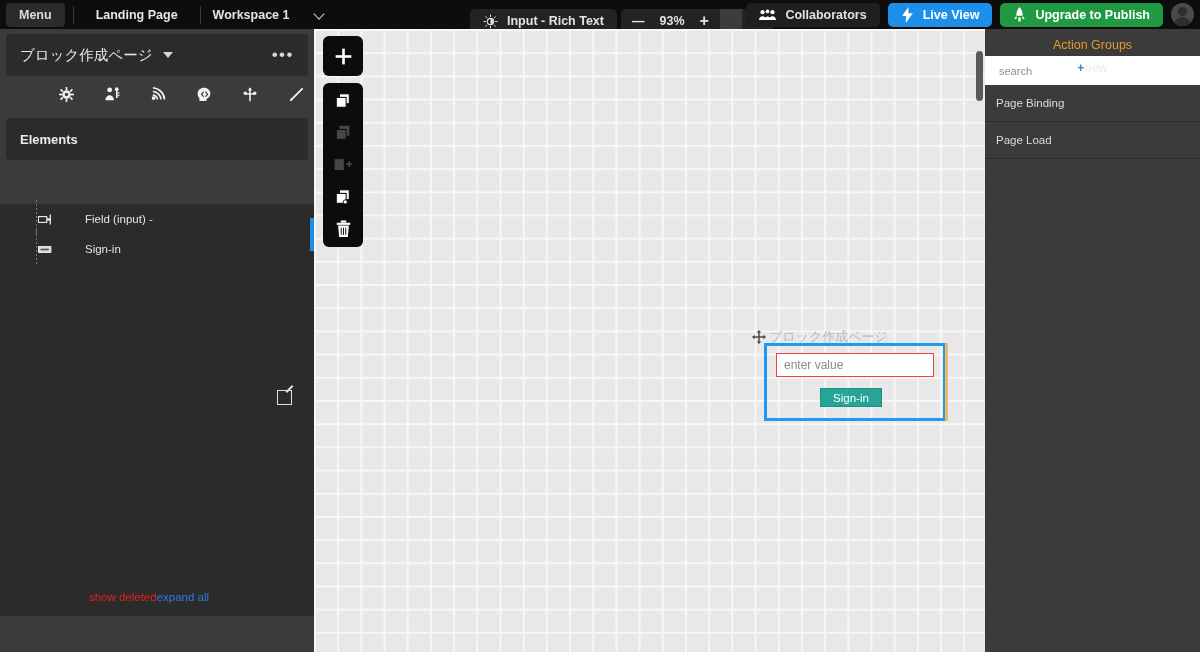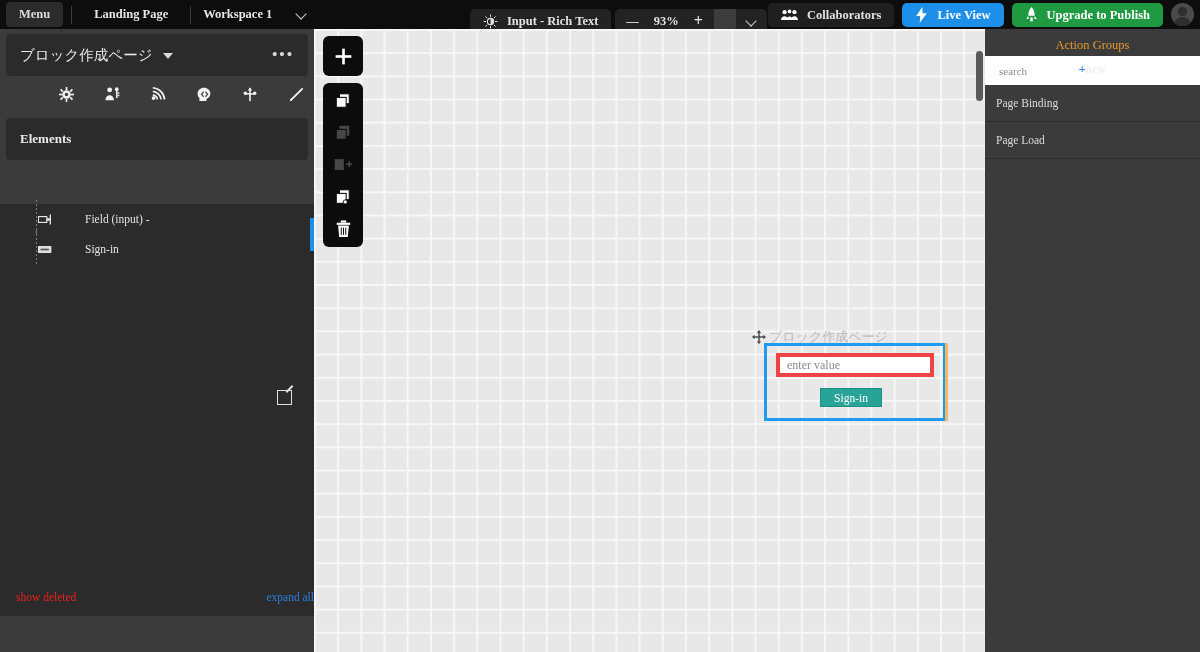--- a/index.html
+++ b/index.html
@@ -2,21 +2,21 @@
 <html><head>
 <meta charset="utf-8">
 <style>
   * { box-sizing: border-box; margin: 0; padding: 0; }
   html, body {
     width: 1200px; height: 652px;
     background: #111; overflow: hidden;
     font-family: "Liberation Sans", sans-serif;
     -webkit-font-smoothing: antialiased;
   }
-  .app { position: relative; width: 1200px; height: 467px; background: #1b1b1b; font-family: Liberation Serif, serif; }
+  .app { position: relative; width: 1200px; height: 467px; background: #1b1b1b; }
 
   
   .topbar {
     position: absolute; top: 0; left: 0; width: 1200px; height: 29px;
     background: #0d0d0d; display: flex; align-items: center; gap: 0;
   }
   .menu-btn {
     margin-left: 6px; padding: 5px 13px; background: #2b2b2b; color: #dcdcdc;
     font-size: 12.5px; font-weight: bold; border-radius: 4px; cursor: pointer;
   }
@@ -103,22 +103,22 @@
     content:""; position:absolute; left: 36px; top: -4px; width: 1px; height: 34px;
     background: repeating-linear-gradient(to bottom,#7a7a7a 0 2px,transparent 2px 4px);
   }
   .cdot { position:absolute; left: 36px; top: 0; width: 1px; height: 30px;
     background: repeating-linear-gradient(to bottom,#7a7a7a 0 2px,transparent 2px 4px); }
   .child-ico { margin-right: 7px; display: flex; align-items: center; }
   .child-label { color: #e4e4e4; font-size: 11.5px; }
 
   .tree-footer {
     position: absolute; left: 0; bottom: 0; width: 314px; height: 32px;
-    background: #2b2b2b; display: flex; align-items: center; justify-content: space-between;
-    padding: 0 0 6px 16px;
+    background: #2b2b2b; display: flex; align-items: center; justify-content: center;
+    padding: 0 32px 6px 16px;
   }
   .lnk-red { color: #e8201a; font-size: 11.5px; cursor: pointer; }
   .lnk-blue { color: #2a7fe0; font-size: 11.5px; cursor: pointer; }
 
   
   .canvas-wrap {
     position: absolute; top: 29px; left: 314px; width: 671px; height: 623px;
     background: #e8e8e8; overflow: hidden;
   }
   .grid {
@@ -153,21 +153,21 @@
 
   .sel-box {
     position: absolute; left: 450px; top: 314px; width: 182px; height: 78px;
     border: 3px solid #1e9af0; background: transparent; cursor: pointer;
   }
   .guide-line {
     position: absolute; left: 631px; top: 314px; width: 3px; height: 78px; background: #f0b860;
   }
   .c-input {
     position: absolute; left: 462px; top: 324px; width: 158px; height: 24px;
-    background: #fff; border: 4px solid #ef4444; color: #8a8a8a; font-size: 12px;
+    background: #fff; border: 1px solid #ef4444; color: #8a8a8a; font-size: 12px;
     padding: 0 7px; display: flex; align-items: center;
   }
   .c-btn {
     position: absolute; left: 506px; top: 359px; width: 62px; height: 19px;
     background: #27a397; border: 1px solid #1f8f84; color: #fff; font-size: 11.5px;
     display: flex; align-items: center; justify-content: center; cursor: pointer;
   }
 
   
   .rightpanel {

